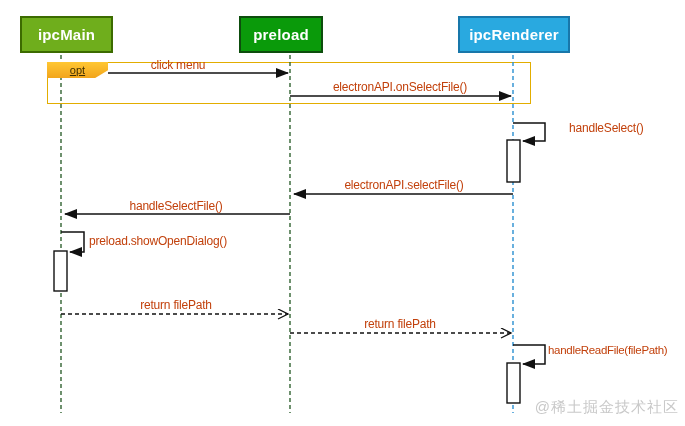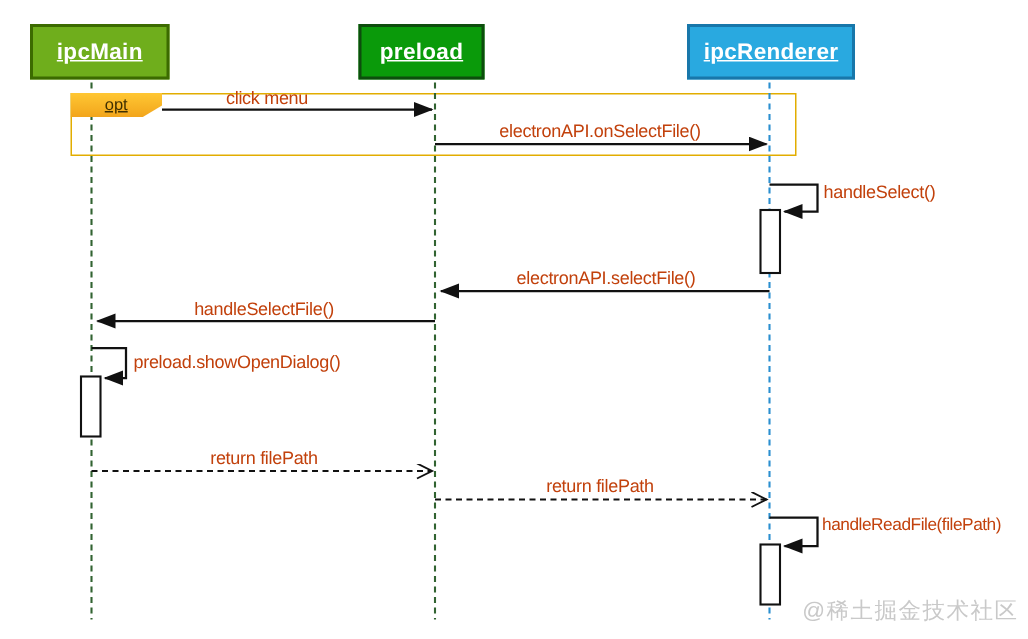--- a/index.html
+++ b/index.html
@@ -6,21 +6,20 @@
   #canvas{
     position:relative;width:685px;height:426px;background:#ffffff;overflow:hidden;
     font-family:"Liberation Sans",sans-serif;
   }
   
   .participant{
     position:absolute;top:16px;height:37px;box-sizing:border-box;
     display:flex;align-items:center;justify-content:center;
     color:#ffffff;font-weight:bold;font-size:15px;letter-spacing:.2px;
     border:2px solid transparent;
-    text-decoration:underline;
   }
   #p-ipcmain{left:20px;width:93px;background:#6fae1c;border-color:#3c6b00;}
   #p-preload{left:239px;width:84px;background:#0a9a0a;border-color:#0d4d0d;}
   #p-ipcrenderer{left:458px;width:112px;background:#29a9e0;border-color:#1877aa;}
 
   
   .fragment{
     position:absolute;left:47px;top:62px;width:484px;height:42px;
     border:1.5px solid #e2ad00;box-sizing:border-box;background:transparent;z-index:1;
   }
@@ -35,21 +34,21 @@
   svg.wires{position:absolute;left:0;top:0;z-index:2;}
 
   
   .msg-label{
     position:absolute;z-index:4;font-size:12px;color:#c2410c;white-space:nowrap;
     letter-spacing:-.2px;
   }
   .msg-label.centered{transform:translateX(-50%);}
   #lbl-click-menu{left:178px;top:58px;}
   #lbl-onselectfile{left:400px;top:80px;}
-  #lbl-handleselect{left:549px;top:121px;}
+  #lbl-handleselect{left:569px;top:121px;}
   #lbl-selectfile{left:404px;top:178px;}
   #lbl-handleselectfile{left:176px;top:199px;}
   #lbl-showopendialog{left:89px;top:234px;}
   #lbl-return1{left:176px;top:298px;}
   #lbl-return2{left:400px;top:317px;}
   #lbl-handlereadfile{left:548px;top:344px;font-size:11.5px;letter-spacing:-.3px;}
 
   .watermark{
     position:absolute;right:6px;top:398px;z-index:4;
     font-size:15px;color:#c9c9c9;letter-spacing:1px;

